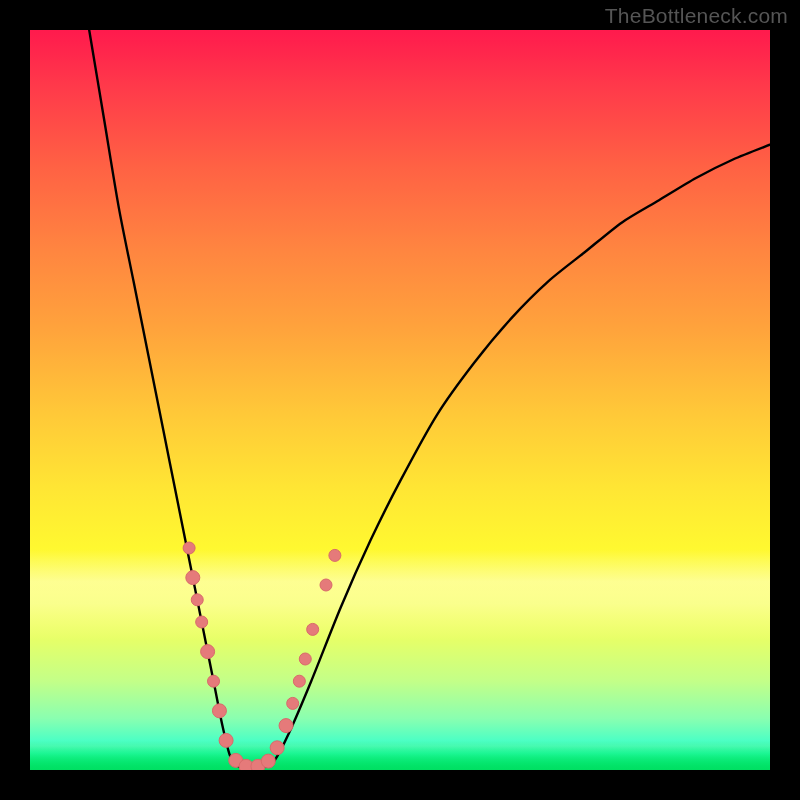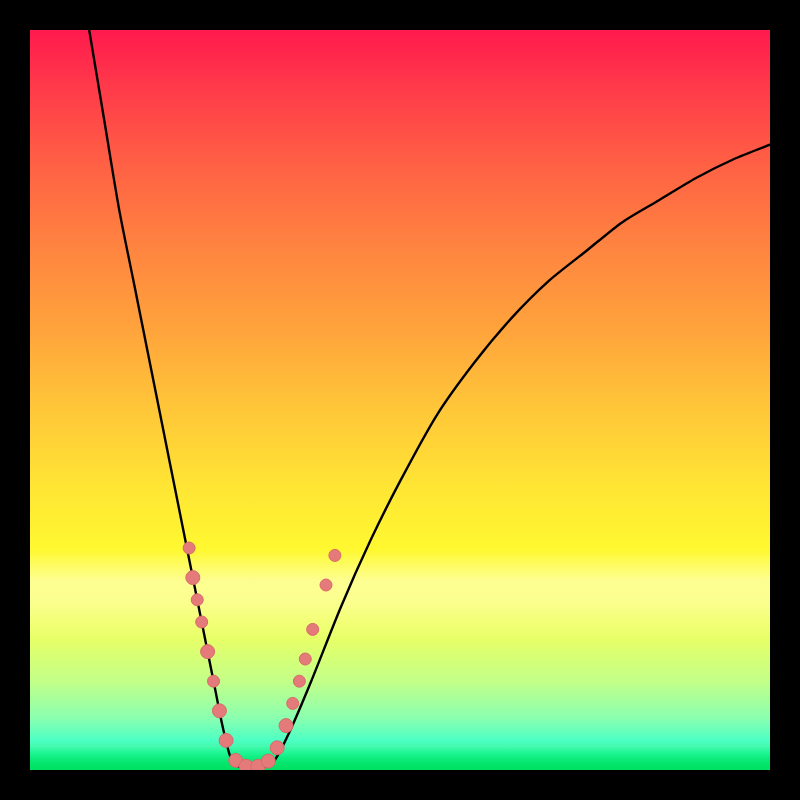--- a/index.html
+++ b/index.html
@@ -120,13 +120,14 @@
           <circle cx="256.04" cy="695.60" r="7" fill="#e57a7a" stroke="#d86a6a" stroke-width="1"></circle>
           <circle cx="262.70" cy="673.40" r="6" fill="#e57a7a" stroke="#d86a6a" stroke-width="1"></circle>
           <circle cx="269.36" cy="651.20" r="6" fill="#e57a7a" stroke="#d86a6a" stroke-width="1"></circle>
           <circle cx="275.28" cy="629.00" r="6" fill="#e57a7a" stroke="#d86a6a" stroke-width="1"></circle>
           <circle cx="282.68" cy="599.40" r="6" fill="#e57a7a" stroke="#d86a6a" stroke-width="1"></circle>
           <circle cx="296.00" cy="555.00" r="6" fill="#e57a7a" stroke="#d86a6a" stroke-width="1"></circle>
           <circle cx="304.88" cy="525.40" r="6" fill="#e57a7a" stroke="#d86a6a" stroke-width="1"></circle>
         </g>
     </svg>
   </div>
+  <div class="watermark">TheBottleneck.com</div>
 </div>
 
 </body></html>

